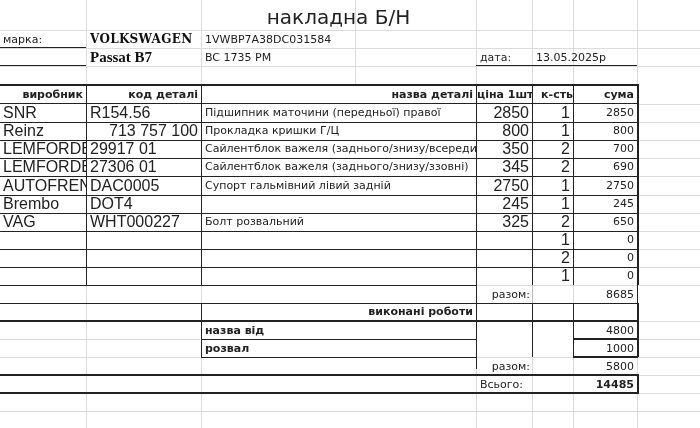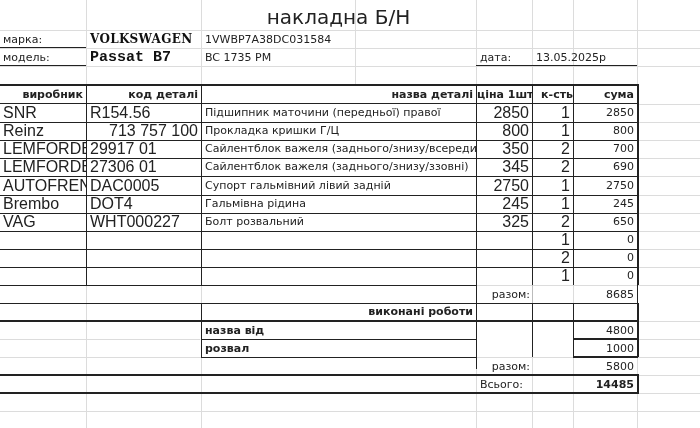--- a/index.html
+++ b/index.html
@@ -7,21 +7,21 @@
   .sheet { position:absolute; left:0; top:0; width:700px; height:428px; }
   .gl { position:absolute; background:#dcdcdc; }
   .c { position:absolute; box-sizing:border-box; font-size:11px; line-height:18px; white-space:nowrap; overflow:hidden; padding:0 3px; }
   .arial { font-family:"Liberation Sans", sans-serif; font-size:16px; }
   .r { text-align:right; }
   .ctr { text-align:right; }
   .b { font-weight:bold; }
   .bl { position:absolute; background:#222; }
   .title { font-size:20px; line-height:30px; text-align:center; font-family:"DejaVu Sans", sans-serif; color:#222; }
   .brand { font-family:"DejaVu Serif", serif; font-weight:bold; font-size:12px; letter-spacing:0.3px; color:#111; }
-  .model { font-family:Liberation Mono, monospace; font-weight:bold; font-size:15px; color:#111; }
+  .model { font-family:Liberation Serif, serif; font-weight:bold; font-size:15px; color:#111; }
 </style>
 </head>
 <body>
 
 <div class="sheet">
 
   <div class="gl" style="left:86px;top:0;width:1px;height:428px"></div>
   <div class="gl" style="left:201px;top:0;width:1px;height:428px"></div>
   <div class="gl" style="left:355px;top:0;width:1px;height:84px"></div>
   <div class="gl" style="left:476px;top:0;width:1px;height:428px"></div>
@@ -53,21 +53,20 @@
   <div class="gl" style="left:0;top:375px;width:476px;height:1px"></div>
   <div class="gl" style="left:637px;top:375px;width:63px;height:1px"></div>
 
   <div class="c title" style="left:201px;top:2px;width:275px;height:28px">накладна Б/Н</div>
 
   <div class="c" style="left:0;top:31px;width:86px;height:17px">марка:</div>
   <div class="c brand" style="left:87px;top:30px;width:114px;height:18px">VOLKSWAGEN</div>
   <div class="c" style="left:202px;top:31px;width:200px;height:17px">1VWBP7A38DC031584</div>
   <div class="bl" style="left:0;top:47px;width:86px;height:1px"></div>
 
-  <div class="c" style="left:0;top:49px;width:86px;height:17px">модель:</div>
   <div class="c model" style="left:87px;top:48px;width:114px;height:19px;line-height:19px">Passat B7</div>
   <div class="c" style="left:202px;top:49px;width:200px;height:17px">BC 1735 PM</div>
   <div class="c" style="left:477px;top:49px;width:55px;height:17px">дата:</div>
   <div class="c" style="left:533px;top:49px;width:104px;height:17px">13.05.2025р</div>
   <div class="bl" style="left:0;top:65px;width:86px;height:1px"></div>
   <div class="bl" style="left:476px;top:65px;width:161px;height:1px"></div>
 
   <div class="bl" style="left:0;top:84px;width:638px;height:2px"></div>
   <div class="bl" style="left:0;top:103px;width:638px;height:1px"></div>
   <div class="bl" style="left:0;top:285px;width:476px;height:1px"></div>
@@ -125,21 +124,20 @@
 
   <div class="c arial" style="left:0;top:177px;width:86px;height:18px">AUTOFREN</div>
   <div class="c arial" style="left:87px;top:177px;width:114px;height:18px">DAC0005</div>
   <div class="c" style="left:202px;top:177px;width:274px;height:18px">Супорт гальмівний лівий задній</div>
   <div class="c r arial" style="left:477px;top:177px;width:55px;height:18px">2750</div>
   <div class="c r arial" style="left:533px;top:177px;width:40px;height:18px">1</div>
   <div class="c r" style="left:574px;top:177px;width:63px;height:18px">2750</div>
 
   <div class="c arial" style="left:0;top:195px;width:86px;height:18px">Brembo</div>
   <div class="c arial" style="left:87px;top:195px;width:114px;height:18px">DOT4</div>
-  <div class="c" style="left:202px;top:195px;width:274px;height:18px">Гальмівна рідина</div>
   <div class="c r arial" style="left:477px;top:195px;width:55px;height:18px">245</div>
   <div class="c r arial" style="left:533px;top:195px;width:40px;height:18px">1</div>
   <div class="c r" style="left:574px;top:195px;width:63px;height:18px">245</div>
 
   <div class="c arial" style="left:0;top:213px;width:86px;height:18px">VAG</div>
   <div class="c arial" style="left:87px;top:213px;width:114px;height:18px">WHT000227</div>
   <div class="c" style="left:202px;top:213px;width:274px;height:18px">Болт розвальний</div>
   <div class="c r arial" style="left:477px;top:213px;width:55px;height:18px">325</div>
   <div class="c r arial" style="left:533px;top:213px;width:40px;height:18px">2</div>
   <div class="c r" style="left:574px;top:213px;width:63px;height:18px">650</div>

